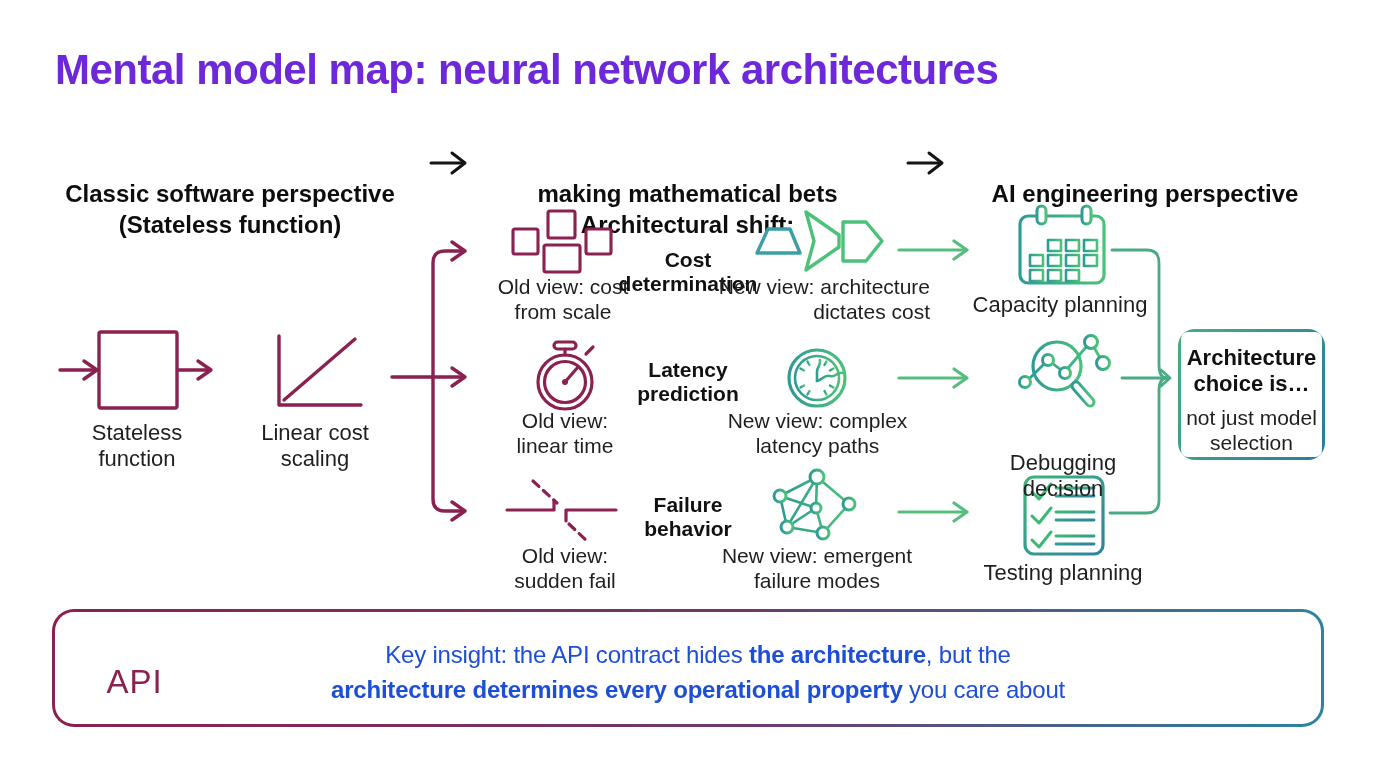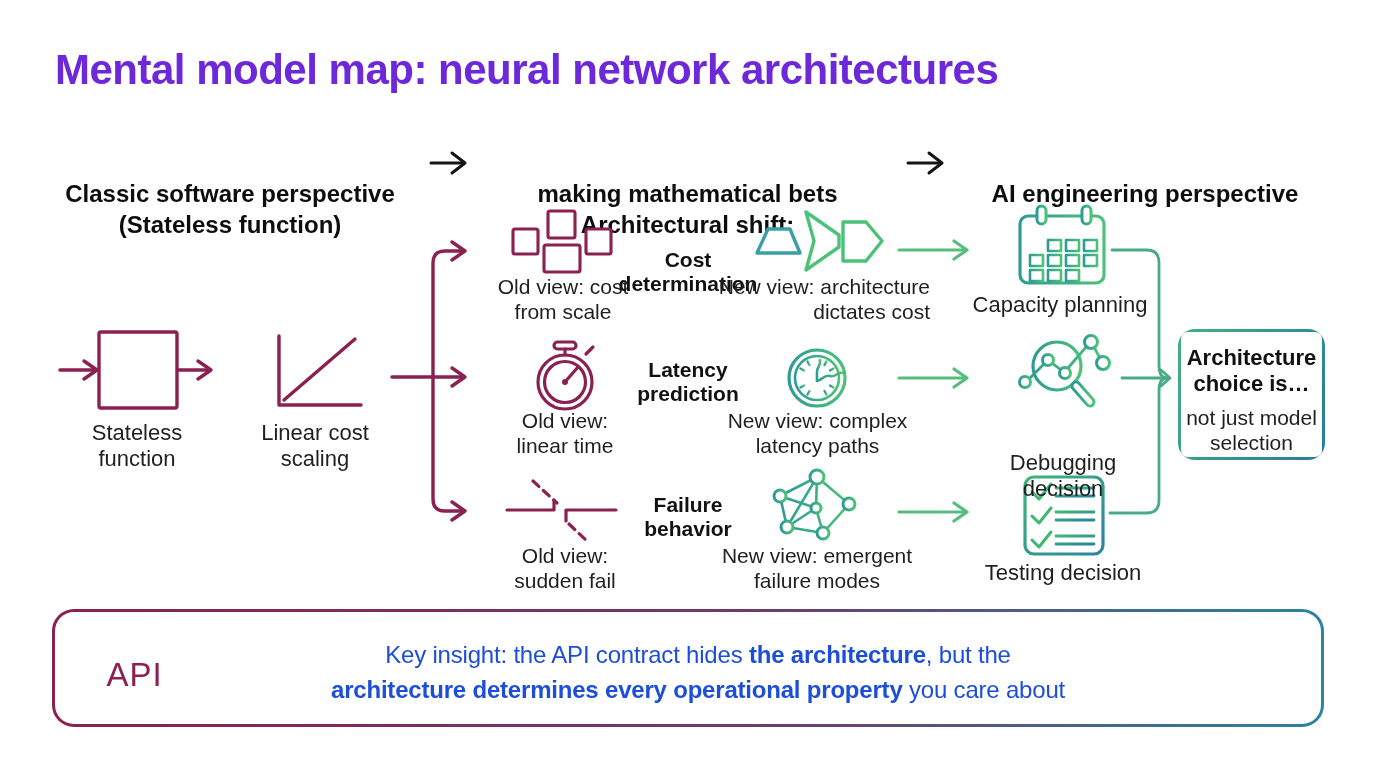--- a/index.html
+++ b/index.html
@@ -12,21 +12,21 @@
   .lbl-lg{font-size:22px;text-align:center;line-height:26px;color:#1f1f1f;}
   .rowname{font-size:21px;font-weight:700;text-align:center;line-height:24px;color:#111;}
   .choice-wrap{background:linear-gradient(115deg,#45b07f,#257d9e);border-radius:17px;padding:3px;box-sizing:border-box;}
   .choice-inner{background:#fff;border-radius:7px;width:100%;height:100%;box-sizing:border-box;text-align:center;padding-top:13px;}
   .choice-bold{font-size:22px;font-weight:700;line-height:26px;color:#111;}
   .choice-normal{font-size:21px;line-height:25px;color:#1f1f1f;margin-top:8px;}
   .footer-wrap{background:linear-gradient(90deg,#8a2150,#6d3a6e 55%,#2b84a0);border-radius:22px;padding:3px;box-sizing:border-box;}
   .footer-inner{background:#fff;border-radius:19px;width:100%;height:100%;box-sizing:border-box;}
   .insight{font-size:24px;line-height:35px;text-align:center;font-weight:500;color:#1d4ed8;letter-spacing:-0.2px;}
   .insight b{font-weight:800;}
-  .api-text{font-size:33px;font-weight:400;color:#8a2150;text-align:center;letter-spacing:1px;}
+  .api-text{font-size:33px;font-weight:400;color:#8a2150;text-align:center;letter-spacing:1px;margin-top:7px;}
   svg{display:block;}
 </style>
 </head>
 <body>
 
 <div class="canvas">
 
   <div class="abs title" style="left:55px;top:46px;">Mental model map: neural network architectures</div>
 
   <div class="abs hdr" style="left:40px;top:130px;width:380px;">
@@ -240,21 +240,21 @@
   <div class="abs lbl" style="left:500px;top:408px;width:130px;">Old view: linear time</div>
   <div class="abs rowname" style="left:613px;top:358px;width:150px;">Latency prediction</div>
   <div class="abs lbl" style="left:710px;top:408px;width:215px;">New view: complex latency paths</div>
 
   <div class="abs lbl" style="left:500px;top:543px;width:130px;">Old view: sudden fail</div>
   <div class="abs rowname" style="left:613px;top:493px;width:150px;">Failure behavior</div>
   <div class="abs lbl" style="left:707px;top:543px;width:220px;">New view: emergent failure modes</div>
 
   <div class="abs lbl-lg" style="left:960px;top:292px;width:200px;">Capacity planning</div>
   <div class="abs lbl-lg" style="left:983px;top:418px;width:160px;margin-top:32px;">Debugging decision</div>
-  <div class="abs lbl-lg" style="left:963px;top:560px;width:200px;">Testing decision</div>
+  <div class="abs lbl-lg" style="left:963px;top:560px;width:200px;">Testing planning</div>
 
   <div class="abs choice-wrap" style="left:1178px;top:329px;width:147px;height:131px;">
     <div class="choice-inner">
       <div class="choice-bold">Architecture choice is…</div>
       <div class="choice-normal">not just model selection</div>
     </div>
   </div>
 
   <div class="abs footer-wrap" style="left:52px;top:609px;width:1272px;height:118px;">
     <div class="footer-inner"></div>

